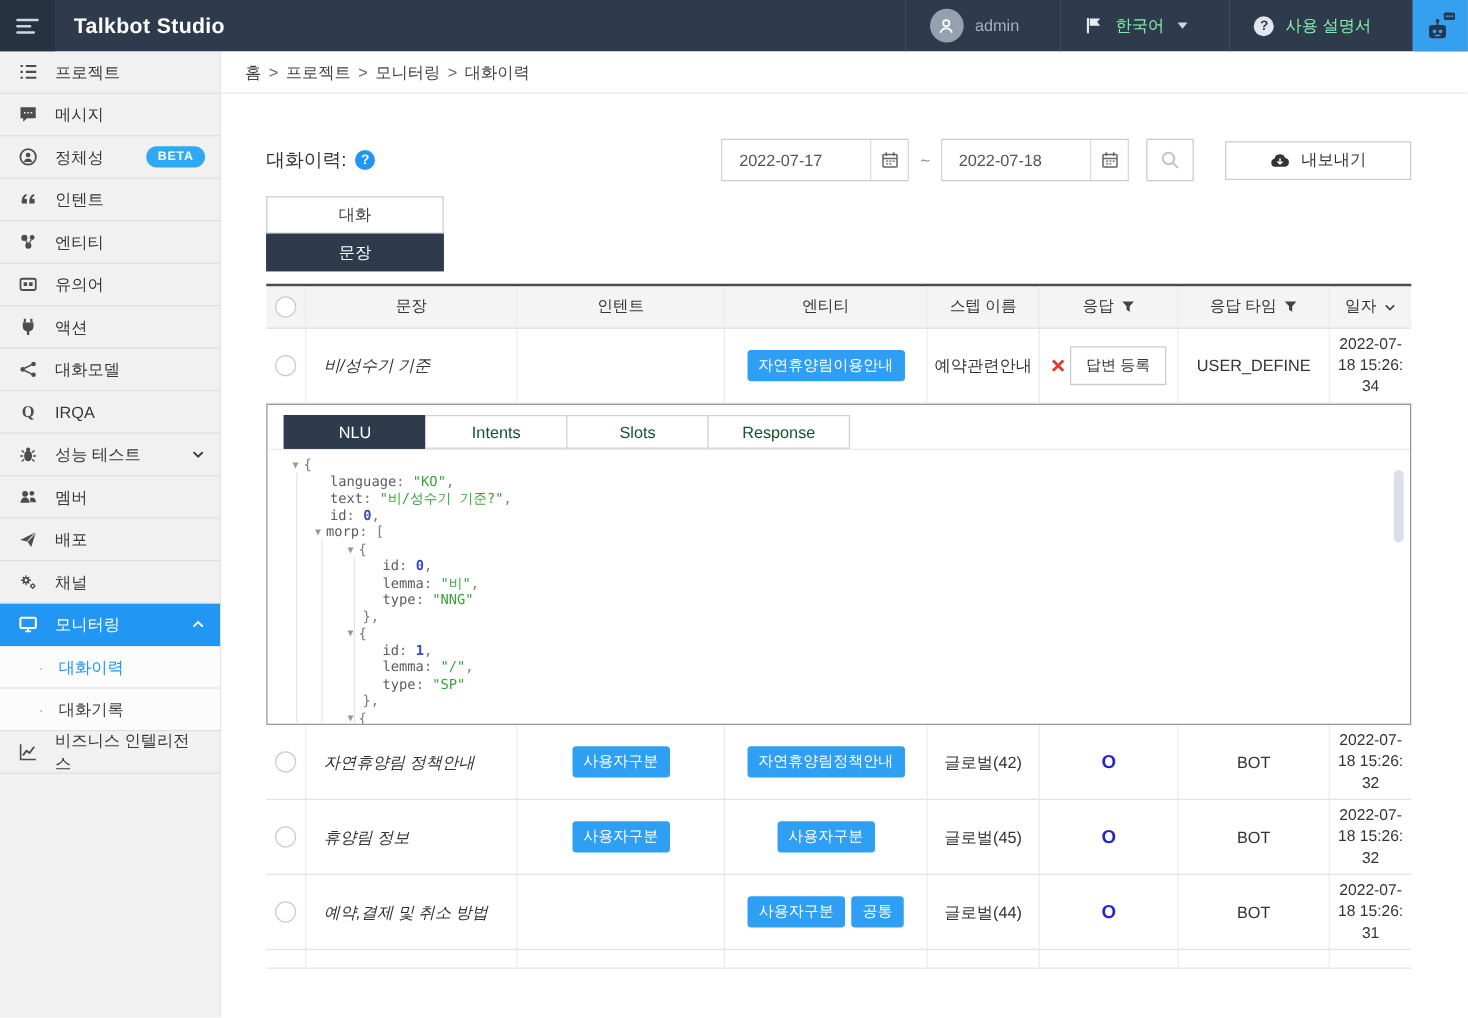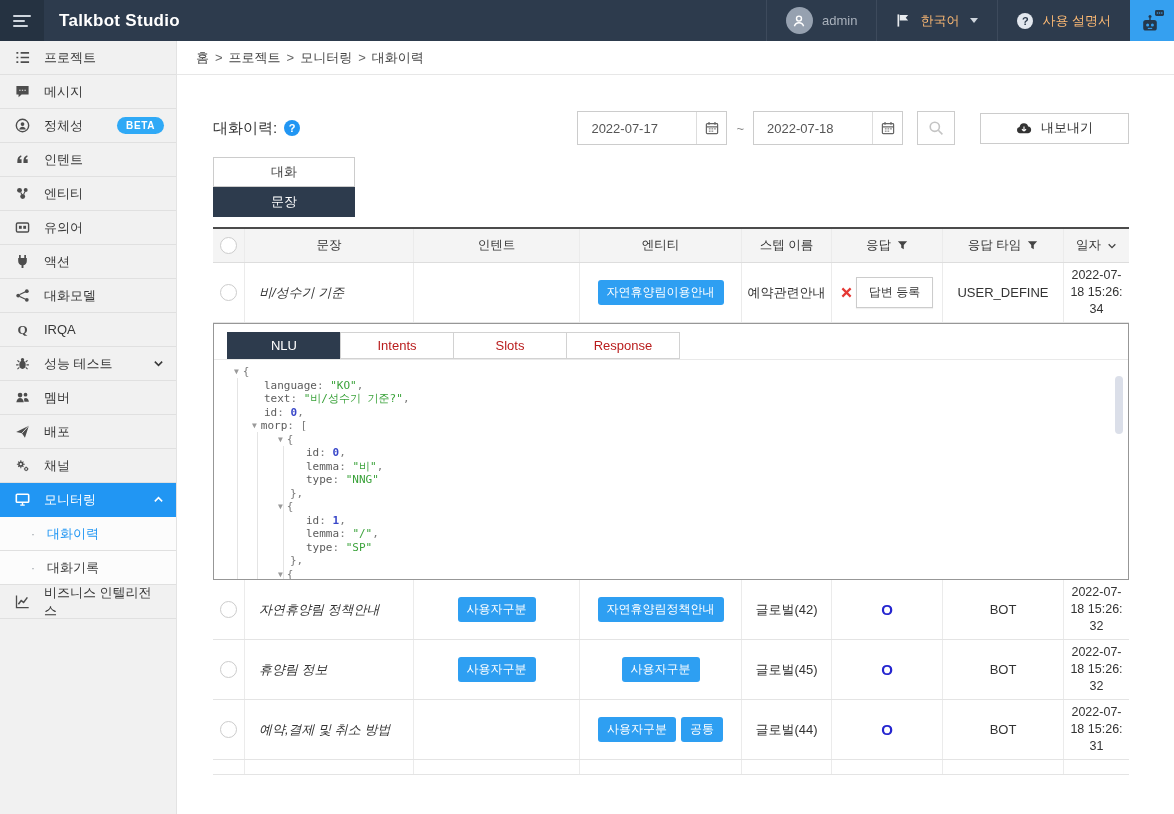--- a/index.html
+++ b/index.html
@@ -10,25 +10,25 @@
   
   .topbar { position:absolute; top:0; left:0; right:0; height:41px; background:#2d3b4d;
     display:flex; align-items:stretch; color:#fff; z-index:20;justify-content:flex-end; }
   .hamburger { width:44px; background:#253241; display:flex; flex-direction:column;
     justify-content:center; align-items:center; gap:3px; cursor:pointer; }
   .hamburger span { display:block; height:2px; background:#cfd6de; border-radius:1px; }
   .hamburger span:nth-child(1){ width:18px; }
   .hamburger span:nth-child(2){ width:12px; margin-right:6px; }
   .hamburger span:nth-child(3){ width:15px; margin-right:3px; }
   .app-title { align-self:center; margin-left:15px; font-size:17px; font-weight:bold; letter-spacing:.3px; }
-  .topbar-right { margin-left:auto; display:flex; align-items:stretch; }
+  .topbar-right { margin-left:auto; display:flex; align-items:stretch;gap:14px; }
   .tb-sec { display:flex; align-items:center; gap:9px; padding:0 19px; border-left:1px solid #3d4a5c; font-size:13px; }
   .avatar { width:27px; height:27px; border-radius:50%; background:#96a1b0; display:flex; align-items:center; justify-content:center; }
   .user-name { color:#a9b1bc; }
-  .lang-label, .manual-label { color:#fdba74; }
+  .lang-label, .manual-label { color:#86efac; }
   .caret-down { width:0; height:0; border-left:4px solid transparent; border-right:4px solid transparent; border-top:5px solid #cfd6de; margin-left:2px; }
   .q-circ { width:16px; height:16px; border-radius:50%; background:#e2e7ee; color:#2d3b4d; font-size:11px; font-weight:bold; display:flex; align-items:center; justify-content:center; }
   .robot-tile { width:44px; background:#35a0f0; display:flex; align-items:center; justify-content:center; cursor:pointer; }
 
   
   .sidebar { position:absolute; top:41px; left:0; bottom:0; width:177px; background:#f1f1f1; border-right:1px solid #e3e3e3; }
   .side-item { height:34px; display:flex; align-items:center; gap:13px; padding:0 12px 0 15px;
     border-bottom:1px solid #e0e0e0; font-size:13px; color:#383838; cursor:pointer; }
   .side-item .ico { width:16px; color:#4d4d4d; flex:0 0 16px; }
   .side-item.active { background:#2196f3; color:#fff; border-bottom-color:#2196f3; }
@@ -87,21 +87,21 @@
   .resp-cell { flex-direction:row; gap:4px; }
   .ans-btn { border:1px solid #ccc; background:#fff; font-size:12px; color:#333; padding:6px 12px;
     cursor:pointer; font-family:inherit; box-shadow:0 1px 1px rgba(0,0,0,.06); }
   .o-mark { color:#2525cf; font-size:15px; font-weight:bold; }
   .date-cell { font-size:12.5px; line-height:1.35; text-align:center; padding:0 5px; word-break:break-all; }
 
   
   .detail-panel { position:relative; height:257px; border:1px solid #979797; background:#fff; overflow:hidden; }
   .panel-tabs { display:flex; padding:8px 0 0 13px; border-bottom:1px solid #e9e9e9; }
   .ptab { width:114px; height:27px; display:flex; align-items:center; justify-content:center;
-    font-size:13px; color:#b91c1c; background:#fff; border:1px solid #d2d2d2; margin-left:-1px; cursor:pointer; }
+    font-size:13px; color:#14532d; background:#fff; border:1px solid #d2d2d2; margin-left:-1px; cursor:pointer; }
   .ptab:first-child { margin-left:0; }
   .ptab.active { background:#2d3b4d; border-color:#2d3b4d; color:#fff; }
   .tree { position:relative; height:221px; overflow:hidden; padding:5px 16px 0 16px;
     font-family:"DejaVu Sans Mono","Liberation Mono",monospace; font-size:11px; line-height:13.5px; color:#767676; }
   .jline { white-space:pre; }
   .arr { color:#9a9a9a; font-size:8px; margin-right:4px; vertical-align:1px; cursor:pointer; }
   .t-k { color:#5c5c5c; }
   .t-s { color:#3aa23a; }
   .t-n { color:#3947c9; font-weight:bold; }
   .t-p { color:#7b7b7b; }

